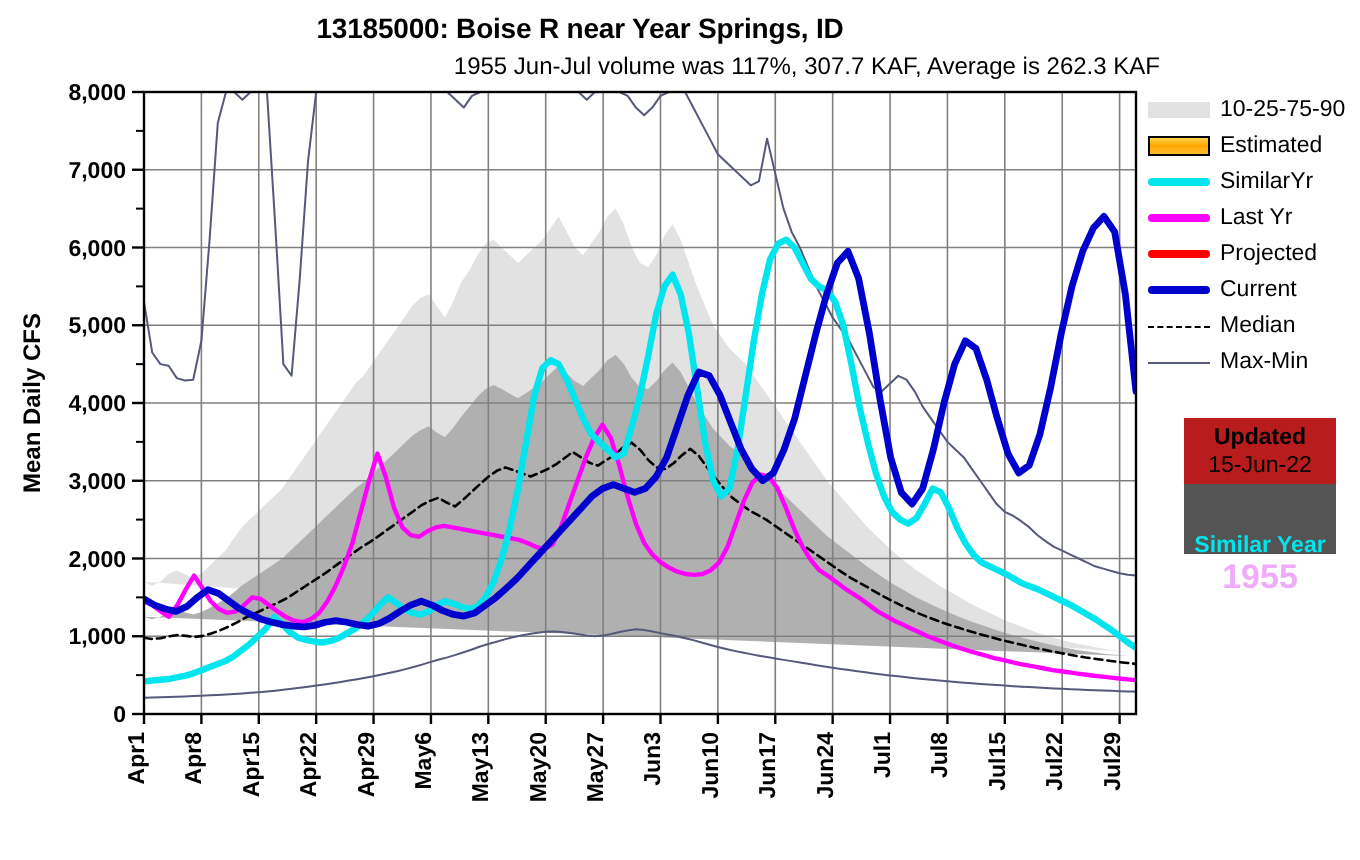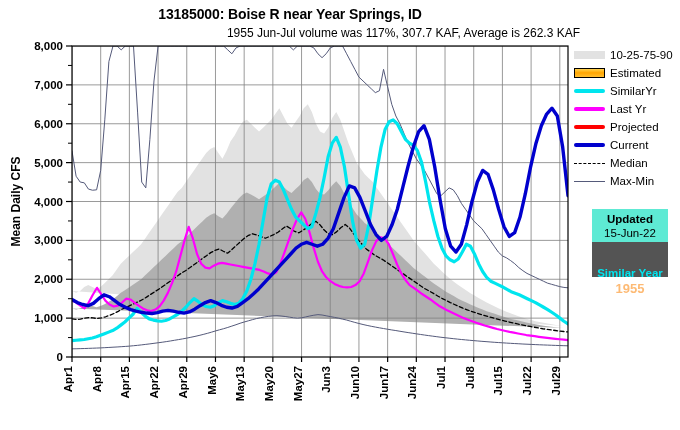--- a/index.html
+++ b/index.html
@@ -27,29 +27,29 @@
 
   .sw-band{width:31px;height:8px;background:#e2e2e2;}
   .sw-est{width:31px;height:10px;border:1.3px solid #000;
           background:linear-gradient(to bottom,#ffd24d 0%,#ffa500 48%,#ffbe30 100%);
           box-sizing:border-box;}
   .sw-line{width:31px;height:4px;border-radius:2px;}
   .sw-thin{width:31px;height:1px;background:#555a7a;}
   .sw-dash{width:31px;height:0;border-top:1.6px dashed #000;}
 
   #box-upd{position:absolute;left:592px;top:209px;width:76px;height:33px;
-           background:#5eead4;display:flex;flex-direction:column;
+           background:#b91c1c;display:flex;flex-direction:column;
            align-items:center;justify-content:center;}
   #box-upd .t1{font-size:11.5px;font-weight:bold;color:#000;line-height:14px;}
   #box-upd .t2{font-size:11.5px;font-weight:normal;color:#000;line-height:14px;}
   #box-sim{position:absolute;left:592px;top:242px;width:76px;height:35px;
            background:#545454;display:flex;flex-direction:column;
            align-items:center;justify-content:center;}
   #box-sim .t1{font-size:11.5px;font-weight:bold;color:#00e5ee;line-height:15px;margin-top:42px;}
-  #box-sim .t2{font-size:13px;font-weight:bold;color:#fdba74;line-height:15px;}
+  #box-sim .t2{font-size:17px;font-weight:bold;color:#f0abfc;line-height:15px;}
 </style>
 </head>
 <body>
 
 <div id="root">
 
   <div id="title">13185000: Boise R near Year Springs, ID</div>
   <div id="subtitle">1955 Jun-Jul volume was 117%, 307.7 KAF, Average is 262.3 KAF</div>
 
   <svg id="plot" width="680" height="430">

